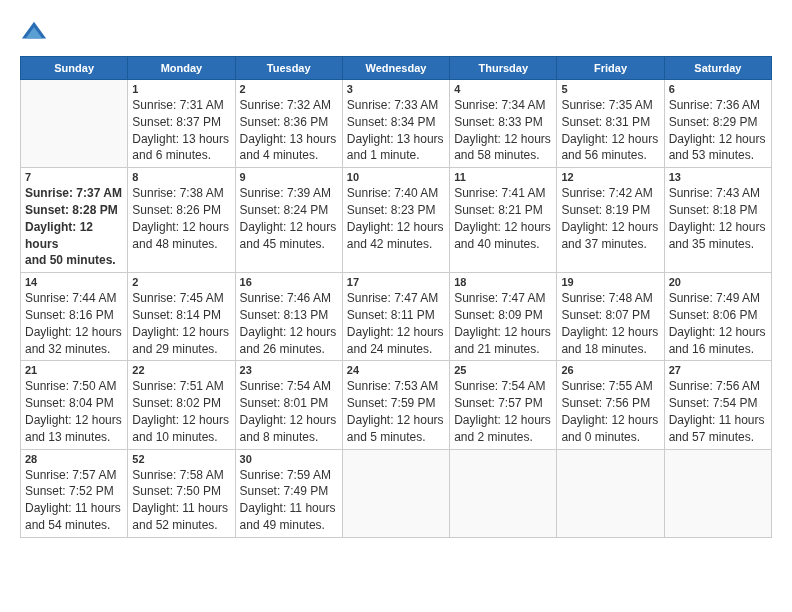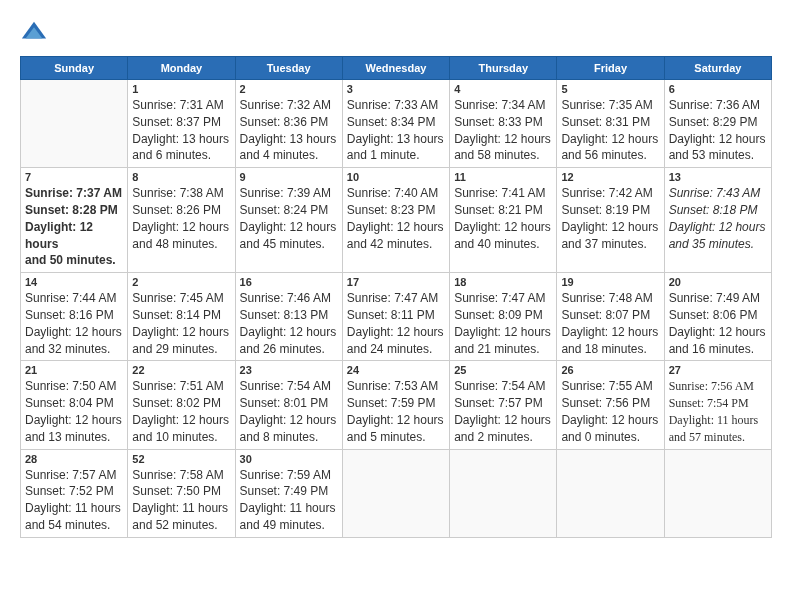--- a/index.html
+++ b/index.html
@@ -215,21 +215,21 @@
           </td>
           <td>
             <span class="day-number">12</span>
             <div class="day-info" style="white-space: pre-line;">Sunrise: 7:42 AM
 Sunset: 8:19 PM
 Daylight: 12 hours
 and 37 minutes.</div>
           </td>
           <td>
             <span class="day-number">13</span>
-            <div class="day-info" style="white-space: pre-line; font-style: italic;">Sunrise: 7:43 AM
+            <div class="day-info" style="white-space: pre-line;">Sunrise: 7:43 AM
 Sunset: 8:18 PM
 Daylight: 12 hours
 and 35 minutes.</div>
           </td>
         </tr>
         <tr>
           <td>
             <span class="day-number">14</span>
             <div class="day-info" style="white-space: pre-line;">Sunrise: 7:44 AM
 Sunset: 8:16 PM
@@ -317,21 +317,21 @@
           </td>
           <td>
             <span class="day-number">26</span>
             <div class="day-info" style="white-space: pre-line;">Sunrise: 7:55 AM
 Sunset: 7:56 PM
 Daylight: 12 hours
 and 0 minutes.</div>
           </td>
           <td>
             <span class="day-number">27</span>
-            <div class="day-info" style="white-space: pre-line; font-family: Liberation Serif, serif;">Sunrise: 7:56 AM
+            <div class="day-info" style="white-space: pre-line;">Sunrise: 7:56 AM
 Sunset: 7:54 PM
 Daylight: 11 hours
 and 57 minutes.</div>
           </td>
         </tr>
         <tr class="last-row">
           <td>
             <span class="day-number">28</span>
             <div class="day-info" style="white-space: pre-line;">Sunrise: 7:57 AM
 Sunset: 7:52 PM

